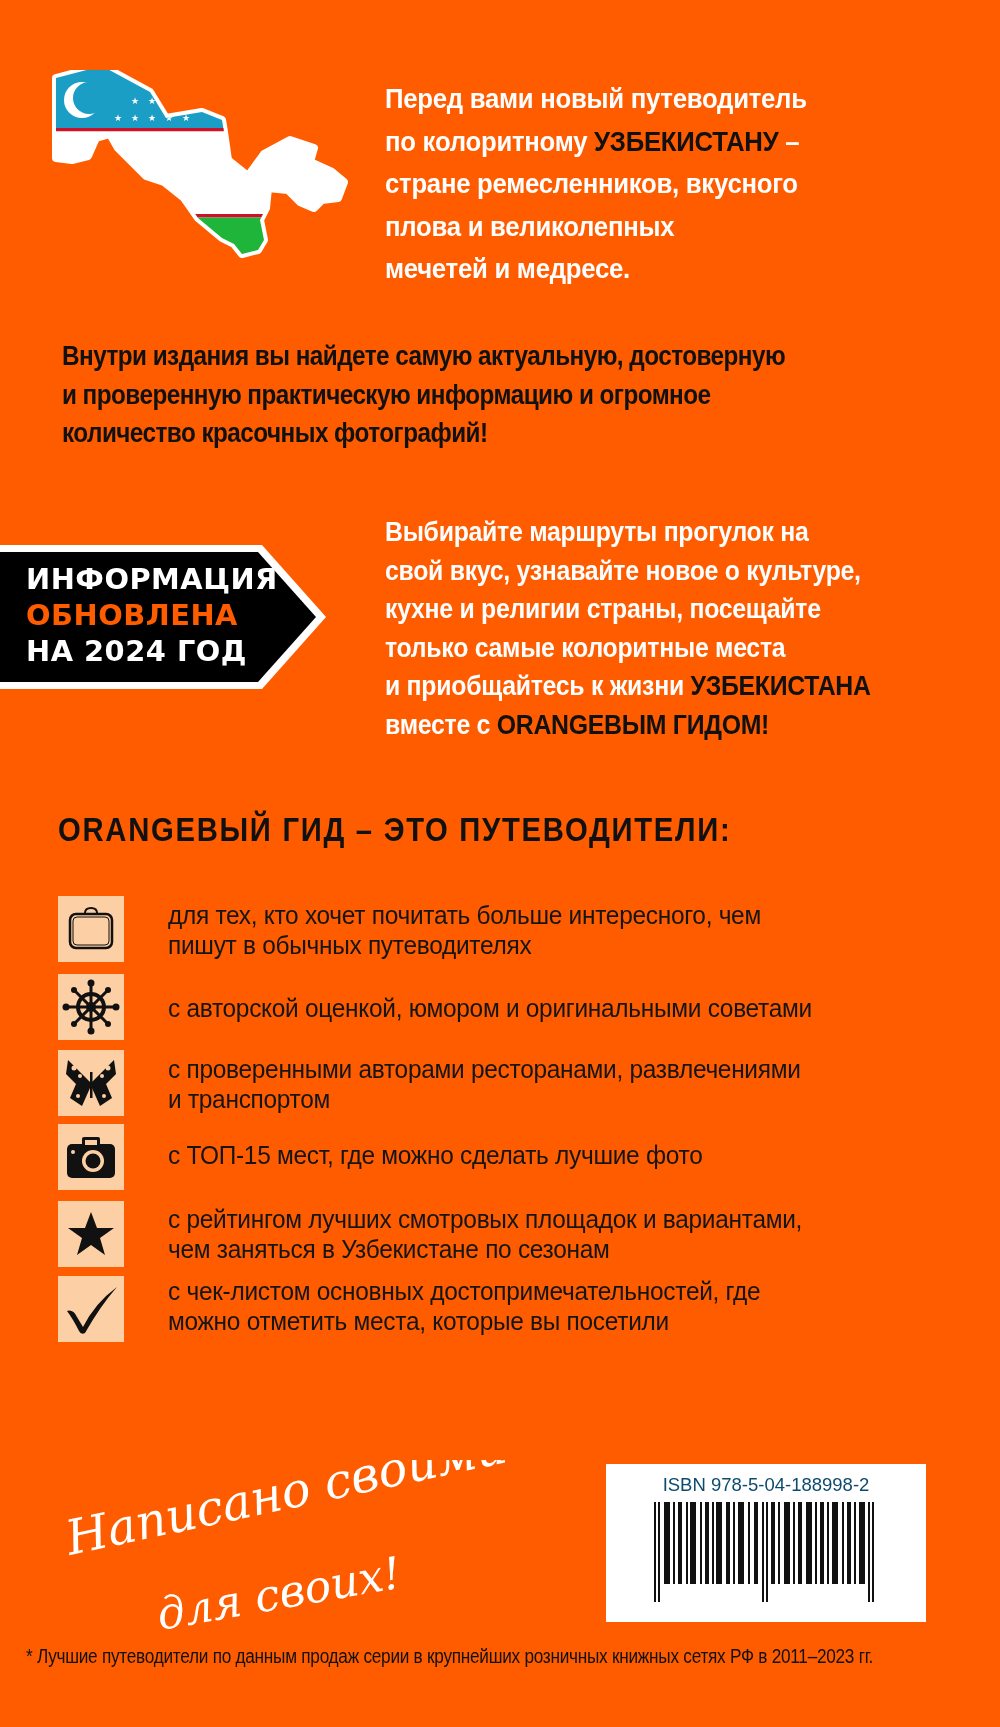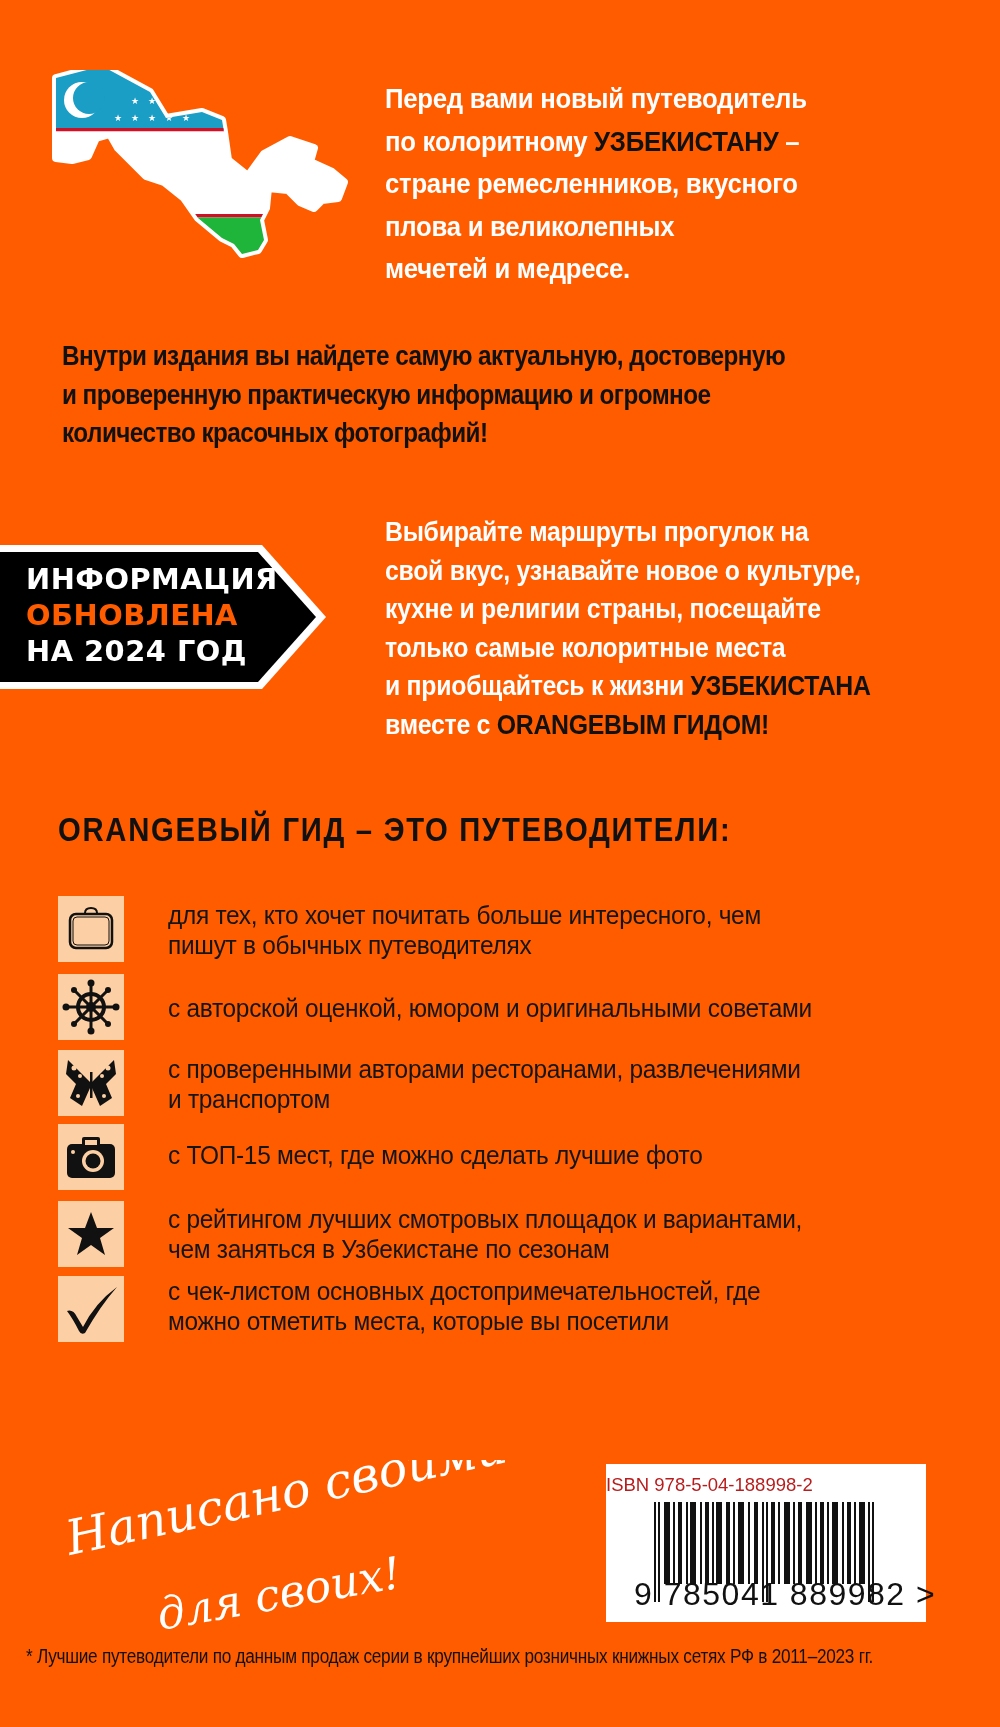--- a/index.html
+++ b/index.html
@@ -55,21 +55,21 @@
   .feat .tx {
     position:absolute; left:110px; color:#151515; font-size:26px; line-height:30px;
     letter-spacing:-0.3px; white-space:nowrap; transform:scaleX(0.94); transform-origin:left top;
   }
 
   
   #sig { left:50px; top:1460px; width:520px; height:180px; }
 
   
   #isbn { left:606px; top:1464px; width:320px; height:158px; background:#fff; }
-  #isbn-label { left:0; top:10px; width:100%; text-align:left; font-size:18.5px; color:#b91c1c; }
+  #isbn-label { left:0; top:10px; width:100%; text-align:center; font-size:18.5px; color:#0c4a6e; }
   #isbn-bars { left:48px; top:38px; }
   #isbn-num {
     left:28px; top:112px; font-size:32px; color:#111; letter-spacing:1.5px; white-space:nowrap;
     font-family:"Liberation Sans", sans-serif;
   }
 
   #footnote {
     left:26px; top:1645px; color:#111; font-size:20px; white-space:nowrap;
     transform:scaleX(0.86); transform-origin:left top; letter-spacing:-0.3px;
   }
@@ -281,16 +281,15 @@
       <rect x="173" y="0" width="2" height="82"></rect>
         <rect x="178" y="0" width="6" height="82"></rect>
       <rect x="188" y="0" width="2" height="82"></rect>
         <rect x="193" y="0" width="4" height="82"></rect>
       <rect x="200" y="0" width="2" height="82"></rect>
         <rect x="205" y="0" width="6" height="82"></rect>
       <rect x="214" y="0" width="2" height="100"></rect>
         <rect x="218" y="0" width="2" height="100"></rect>
     </g>
   </svg>
-  <div id="isbn-num" class="abs">9 785041 889982 &gt;</div>
 </div>
 
 <div id="footnote" class="abs">* Лучшие путеводители по данным продаж серии в крупнейших розничных книжных сетях РФ в 2011–2023 гг.</div>
 
 </body></html>

